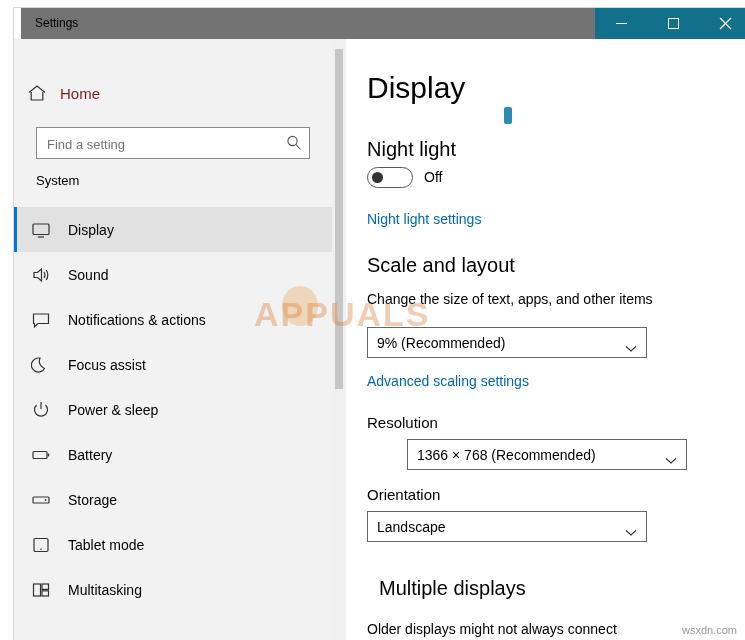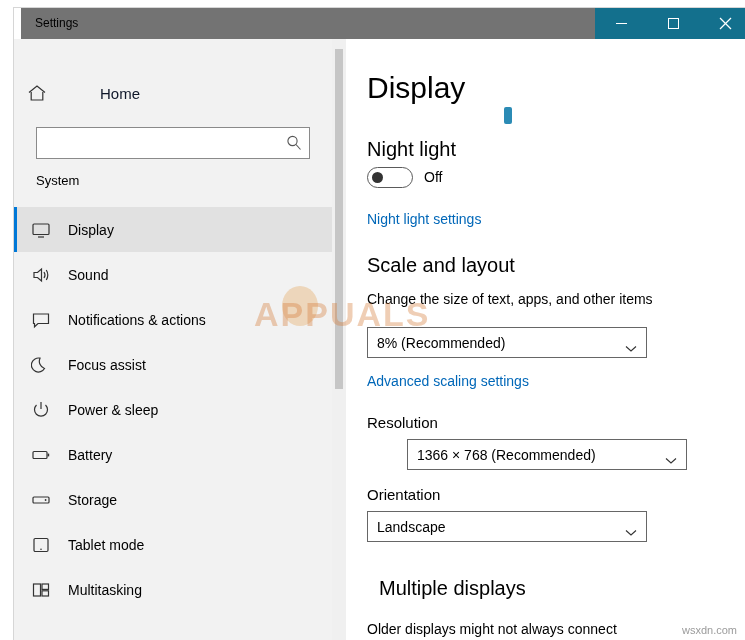--- a/index.html
+++ b/index.html
@@ -95,22 +95,21 @@
     align-items: center;
   }
   .home-row .ico {
     width: 46px;
     display: flex;
     justify-content: center;
     align-items: center;
   }
   .home-row .lbl {
     font-size: 15px;
-    color: #0f172a;
-    margin-left: 40px;
+    color: #7f1d1d;
   }
   .search-wrap {
     position: absolute;
     left: 22px;
     top: 88px;
     width: 274px;
     height: 32px;
     background: #ffffff;
     border: 1px solid #8a8a8a;
     box-sizing: border-box;
@@ -345,20 +344,21 @@
       <span class="ico">
         <svg width="20" height="20" viewBox="0 0 20 20">
           <path d="M2 9.5 L10 3 L18 9.5" fill="none" stroke="#333" stroke-width="1.2"></path>
           <path d="M4.2 9 L4.2 17 L15.8 17 L15.8 9" fill="none" stroke="#333" stroke-width="1.2"></path>
         </svg>
       </span>
       <span class="lbl">Home</span>
     </div>
 
     <div class="search-wrap">
+      <input type="text" placeholder="Find a setting" style="">
       <span class="search-icon">
         <svg width="18" height="18" viewBox="0 0 18 18">
           <circle cx="7.5" cy="7" r="4.6" fill="none" stroke="#555" stroke-width="1.1"></circle>
           <line x1="11" y1="10.5" x2="15.5" y2="15.5" stroke="#555" stroke-width="1.1"></line>
         </svg>
       </span>
     </div>
 
     <div class="sys-head">System</div>
 
@@ -473,21 +473,21 @@
     </div>
     <div class="toggle-state">Off</div>
 
     <div class="link" style="left:21px; top:172px;">Night light settings</div>
 
     <div class="sec-head" style="left:21px; top:215px;">Scale and layout</div>
 
     <div class="lbl-14" style="left:21px; top:252px;">Change the size of text, apps, and other items</div>
 
     <div class="combo" style="top:288px;">
-      <span class="val">8% (Recommended)</span>
+      <span class="val">9% (Recommended)</span>
       <span class="chev">
         <svg width="12" height="8" viewBox="0 0 12 8">
             <path d="M1 1.5 L6 6 L11 1.5" fill="none" stroke="#333" stroke-width="1.1"></path>
           </svg>
       </span>
     </div>
 
     <div class="link" style="left:21px; top:334px;">Advanced scaling settings</div>
 
     <div class="lbl-14" style="left:21px; top:375px; font-size:15px;">Resolution</div>

